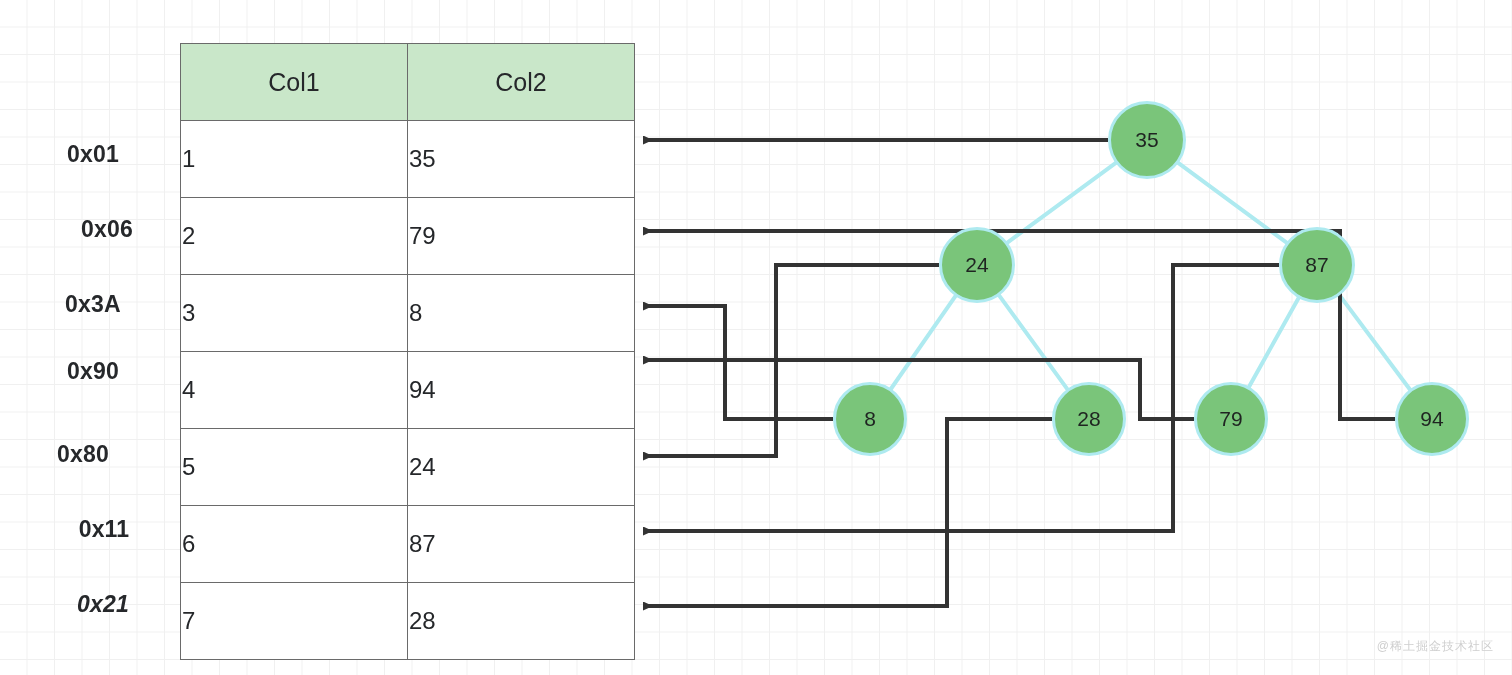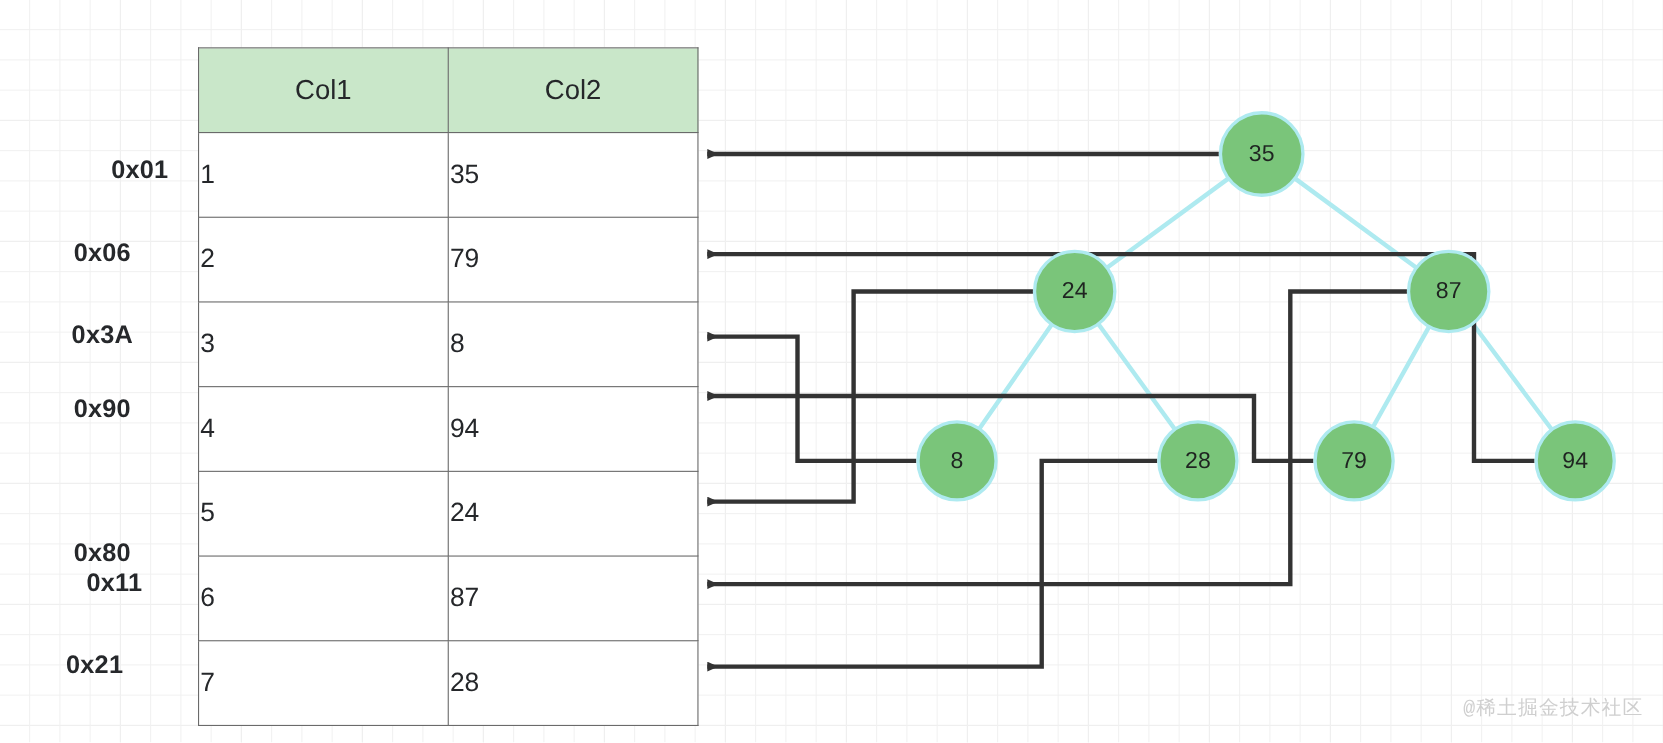--- a/index.html
+++ b/index.html
@@ -75,22 +75,22 @@
     align-items: center;
     justify-content: center;
     font-family: "Liberation Sans", sans-serif;
     font-size: 21px;
     color: #1f2421;
   }
   .watermark {
     position: absolute;
     right: 18px;
     bottom: 20px;
-    font-family: Liberation Mono, monospace;
-    font-size: 18px;
+    font-family: Liberation Sans, sans-serif;
+    font-size: 12px;
     color: #cfcfcf;
     letter-spacing: 1px;
     white-space: nowrap;
     text-align: center;
   }
 </style>
 </head>
 <body>
 
 <div id="canvas">
@@ -114,27 +114,27 @@
         <path d="M 939 265 L 776 265 L 776 456 L 643 456" fill="none" stroke="#333333" stroke-width="4" stroke-linejoin="miter" marker-end="url(#arrowhead)"></path>
         <path d="M 833 419 L 725 419 L 725 306 L 643 306" fill="none" stroke="#333333" stroke-width="4" stroke-linejoin="miter" marker-end="url(#arrowhead)"></path>
         <path d="M 1052 419 L 947 419 L 947 606 L 643 606" fill="none" stroke="#333333" stroke-width="4" stroke-linejoin="miter" marker-end="url(#arrowhead)"></path>
         <path d="M 1279 265 L 1173 265 L 1173 531 L 643 531" fill="none" stroke="#333333" stroke-width="4" stroke-linejoin="miter" marker-end="url(#arrowhead)"></path>
         <path d="M 1194 419 L 1140 419 L 1140 360 L 643 360" fill="none" stroke="#333333" stroke-width="4" stroke-linejoin="miter" marker-end="url(#arrowhead)"></path>
         <path d="M 1395 419 L 1340 419 L 1340 231 L 643 231" fill="none" stroke="#333333" stroke-width="4" stroke-linejoin="miter" marker-end="url(#arrowhead)"></path>
       </g>
   </svg>
 
   <div id="addr-layer">
-      <div class="addr" style="left: 33px; top: 141px; text-align: right;">0x01</div>
-      <div class="addr" style="left: 33px; top: 216px;">0x06</div>
+      <div class="addr" style="left: 33px; top: 141px;">0x01</div>
+      <div class="addr" style="left: 47px; top: 216px;">0x06</div>
       <div class="addr" style="left: 33px; top: 291px;">0x3A</div>
       <div class="addr" style="left: 33px; top: 358px;">0x90</div>
-      <div class="addr" style="left: 33px; top: 441px; margin-top: 48px;">0x80</div>
+      <div class="addr" style="left: 23px; top: 441px;">0x80</div>
       <div class="addr" style="left: 44px; top: 516px;">0x11</div>
-      <div class="addr" style="left: 26px; top: 591px;">0x21</div>
+      <div class="addr" style="left: 43px; top: 591px; font-style: italic;">0x21</div>
     </div>
 
   <table id="tbl">
     <thead>
       <tr>
         <th>Col1</th>
         <th>Col2</th>
       </tr>
     </thead>
     <tbody id="tbody">

